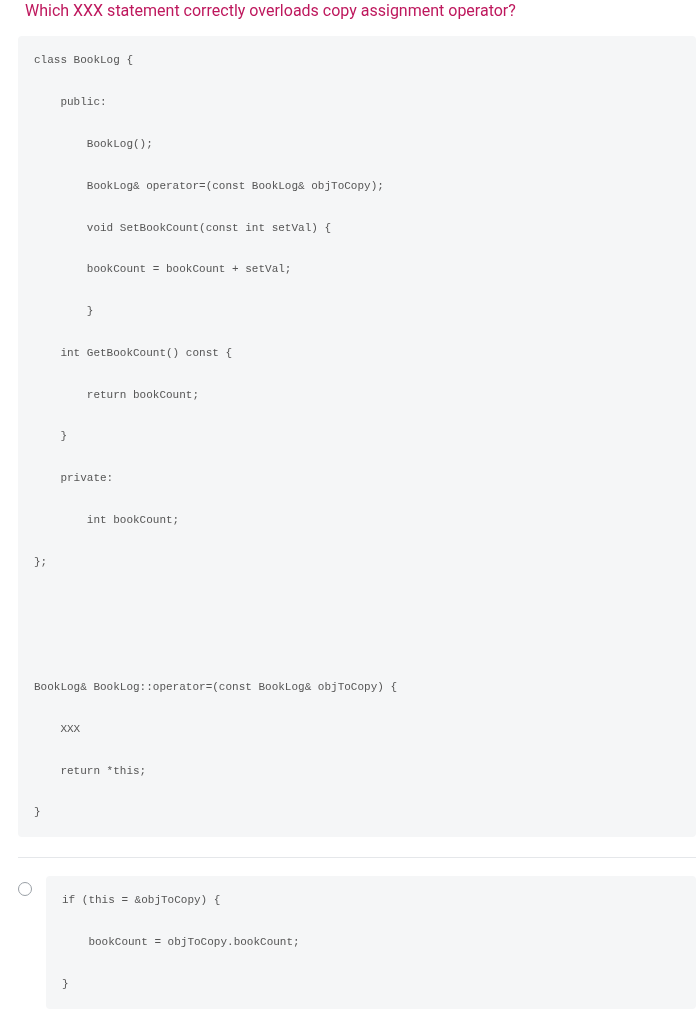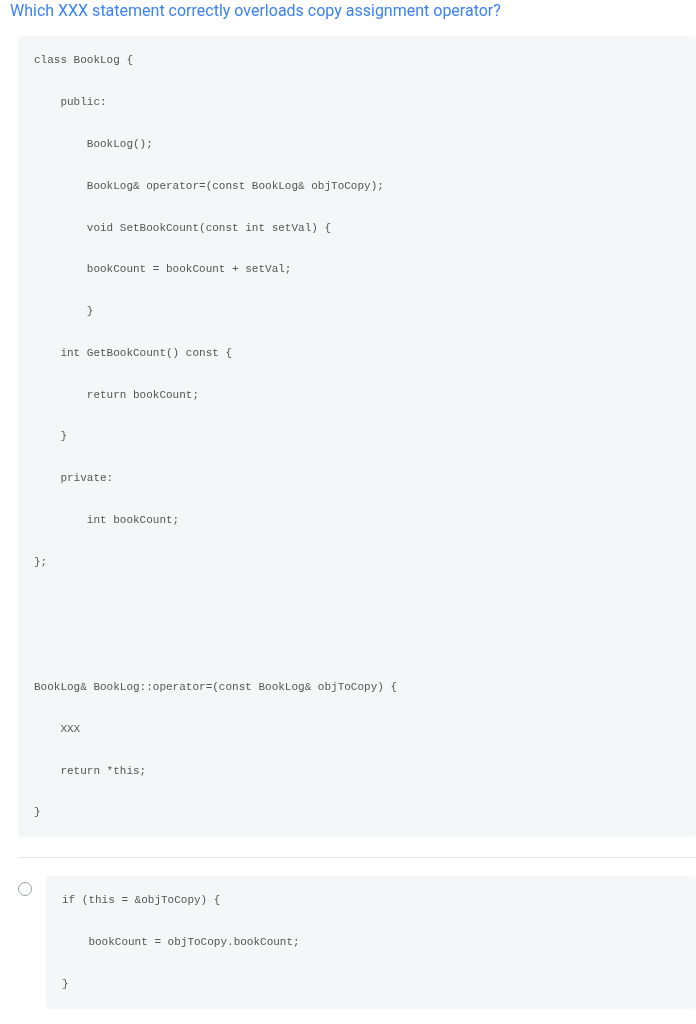--- a/index.html
+++ b/index.html
@@ -8,22 +8,22 @@
       padding: 0;
     }
     body {
       font-family: -apple-system, BlinkMacSystemFont, "Segoe UI", Roboto, Helvetica, Arial, sans-serif;
       background: #ffffff;
       color: #333333;
       width: 696px;
       font-size: 15px;
     }
     .question-text {
-      padding: 0 18px 14px 10px;
-      color: #3b82f6;
+      padding: 0 18px 14px 25px;
+      color: #be185d;
       font-size: 16px;
       line-height: 1.4;
     }
     .question-code-wrapper {
       padding: 0 0 0 18px;
       margin-bottom: 20px;
     }
     .code-block {
       background: #f5f6f7;
       border-radius: 4px;

